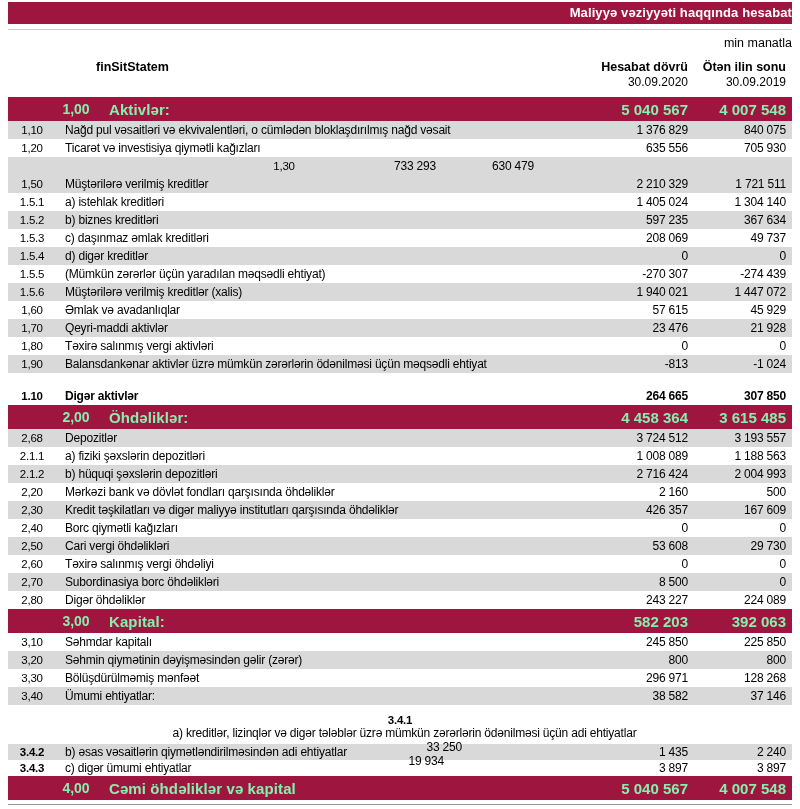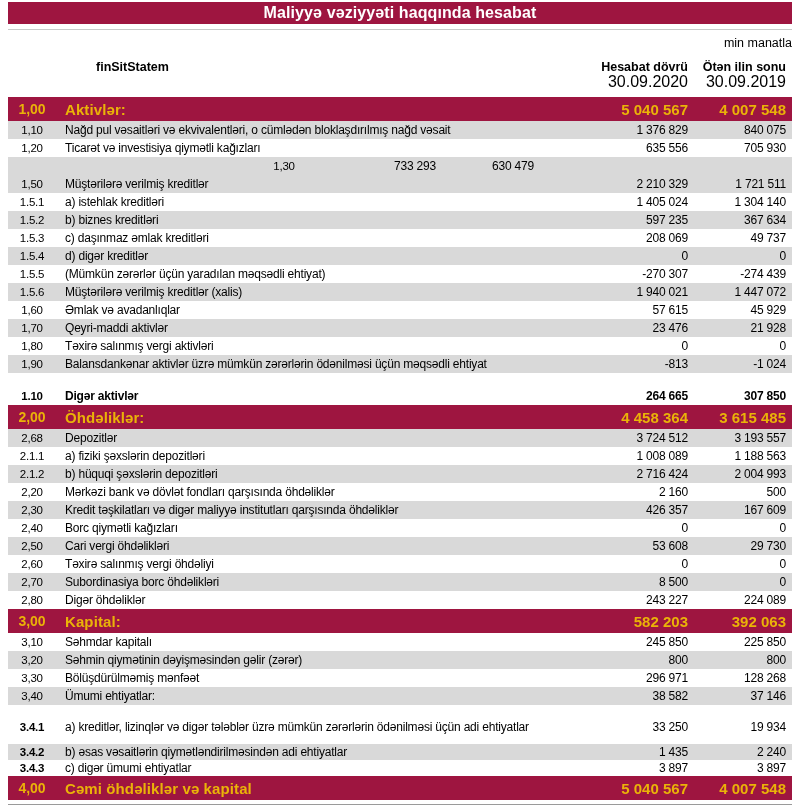--- a/index.html
+++ b/index.html
@@ -2,55 +2,55 @@
 <html style="--accent: #9E1540; --stripe: #D9D9D9;"><head>
 <meta charset="utf-8">
 <style>
   * { margin:0; padding:0; box-sizing:border-box; }
   html,body { width:800px; height:809px; overflow:hidden; background:#fff;
               font-family:"Liberation Sans", sans-serif; color:#000; }
   .page { padding:2px 8px 0 8px; }
 
   
   .title-banner { height:22px; line-height:22px; background:var(--accent,#9E1540);
-                  color:#fff; font-weight:bold; font-size:16px; text-align:center;
+                  color:#fff; font-weight:bold; font-size:13px; text-align:right;
                   letter-spacing:0.1px; }
   .rule-top { border-top:1px solid #c9c9c9; margin-top:5px; }
   .rule-bottom { border-top:1px solid #9a9a9a; margin-top:4px; }
 
   
   .grid { display:flex; align-items:center; }
   .c-code  { width:48px; text-align:center; flex:none; }
   .c-label { flex:1; padding-left:9px; white-space:nowrap; overflow:visible; }
   .c-v1 { width:132px; text-align:right; padding-right:4px; flex:none; white-space:nowrap; }
   .c-v2 { width:100px; text-align:right; padding-right:6px; flex:none; white-space:nowrap; }
 
   
   .unit-note { padding-top:7px; height:20px; text-align:right; font-weight:normal;
                font-size:12.5px; line-height:13px; }
   .cols-header { height:24px; align-items:flex-end; font-weight:bold; font-size:12.5px;
                  line-height:14px; }
   .cols-header .c-label { text-align:left; padding-left:40px; }
-  .dates-row { height:19px; align-items:flex-start; font-size:16px; line-height:16px; }
+  .dates-row { height:19px; align-items:flex-start; font-size:12px; line-height:16px; }
   .spacer-4 { height:4px; }
 
   
-  .row-section { height:24px; background:var(--accent,#9E1540); color:#eab308;
-                 font-weight:bold; }
+  .row-section { height:24px; background:var(--accent,#9E1540); color:#86efac;
+                 font-weight:bold;padding-left:44px; }
   .row-section .c-code  { font-size:14px; }
   .row-section .c-label { font-size:15px; letter-spacing:0.1px; }
   .row-section .c-v1, .row-section .c-v2 { font-size:15px; }
 
   
   .row-item { height:18px; font-size:12px; letter-spacing:-0.2px; }
   .row-item .c-code { font-size:11.5px; }
   .row-item.shade { background:var(--stripe,#D9D9D9);justify-content:center; }
   .row-item.bold { font-weight:bold;margin-top:14px; }
   .row-item.code-bold .c-code { font-weight:bold; }
-  .row-item.gap-tall { margin-top:9px; height:25px; }
+  .row-item.gap-tall { margin-top:9px; height:25px;flex-direction:column; }
   .row-item.gap-small { margin-top:5px; height:16px; }
   .row-item.slim { height:16px; }
 </style>
 </head>
 <body>
 
 <div class="page">
 
   <div class="title-banner">
     <span>Maliyyə vəziyyəti haqqında hesabat</span>

